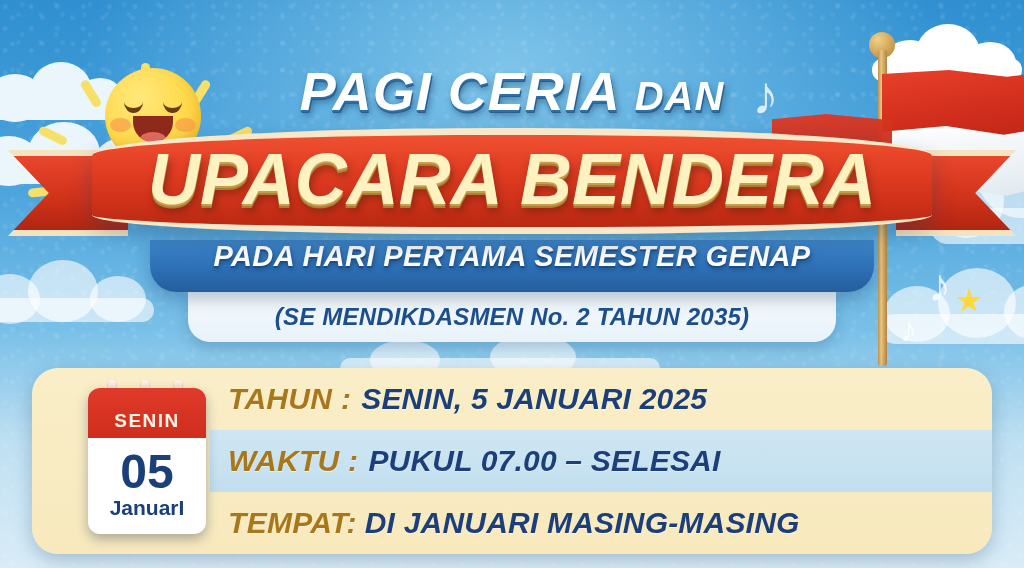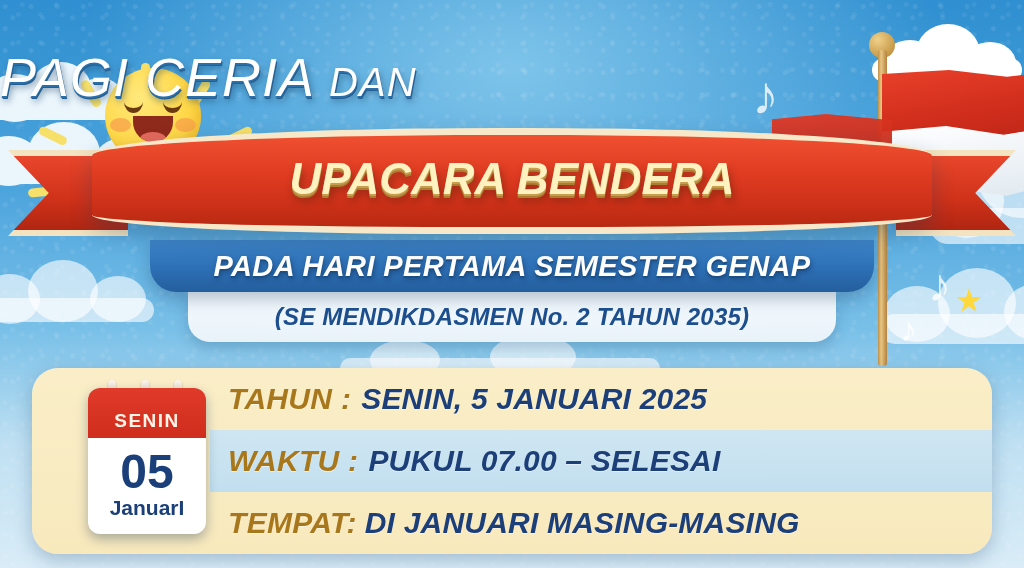--- a/index.html
+++ b/index.html
@@ -142,23 +142,24 @@
   .music-note { position: absolute; color: rgba(255,255,255,.78); pointer-events: none; }
   .star-shape {
     position: absolute;
     width: 26px; height: 26px;
     background: #ffd83d;
     clip-path: polygon(50% 0%, 61% 35%, 98% 35%, 68% 57%, 79% 91%, 50% 70%, 21% 91%, 32% 57%, 2% 35%, 39% 35%);
   }
 
   
   #headline {
-    position: absolute; left: 0; right: 0; top: 46px;
+    position: absolute; left: 0; right: 0; top: 60px;
+    text-align: center;
     font-size: 54px;
-    font-weight: 400;
+    font-weight: 700;
     letter-spacing: 1px;
     color: #ffffff;
     font-style: italic;
     text-shadow:
       0 2px 0 #2a6fa8, 1px 3px 0 #265f91, 2px 5px 7px rgba(20,60,95,.55);
     z-index: 6;
   }
   #headline .small { font-size: 40px; }
 
   
@@ -186,37 +187,37 @@
     position: absolute; inset: 0;
     background: linear-gradient(180deg, #ef5030 0%, #e03c22 42%, #cb3018 78%, #b82912 100%);
     border-top: 7px solid #f6e8c8;
     border-bottom: 7px solid #f6e8c8;
     border-radius: 48% 48% 44% 44% / 26% 26% 18% 18%;
     box-shadow: 0 10px 22px rgba(30,60,90,.32);
   }
   #ribbon-red-text {
     position: absolute; inset: 0;
     display: flex; align-items: center; justify-content: center;
-    font-size: 44px;
+    font-size: 72px;
     font-weight: 900;
     font-style: italic;
     letter-spacing: 0px;
     color: #fdf2c0;
     text-shadow:
       0 2px 0 #c99d4e, 0 4px 0 #a97f36, 2px 7px 9px rgba(90,30,10,.55);
     padding-bottom: 4px;
   }
 
   
   #ribbon-blue {
     position: absolute; left: 150px; top: 240px;
     width: 724px; height: 52px;
     background: linear-gradient(180deg, #3e86cb 0%, #2d6fb5 55%, #245e9d 100%);
     border-radius: 0 0 26px 26px;
-    display: flex; align-items: center; justify-content: center;
+    display: flex; align-items: flex-start; justify-content: center;
     z-index: 4;
     box-shadow: 0 7px 16px rgba(25,60,100,.30);
   }
   #ribbon-blue-text {
     font-size: 29px; font-weight: 900; font-style: italic;
     color: #ffffff; letter-spacing: .4px;
     text-shadow: 0 2px 0 #1b4f86, 1px 3px 5px rgba(10,40,75,.5);
   }
 
   

